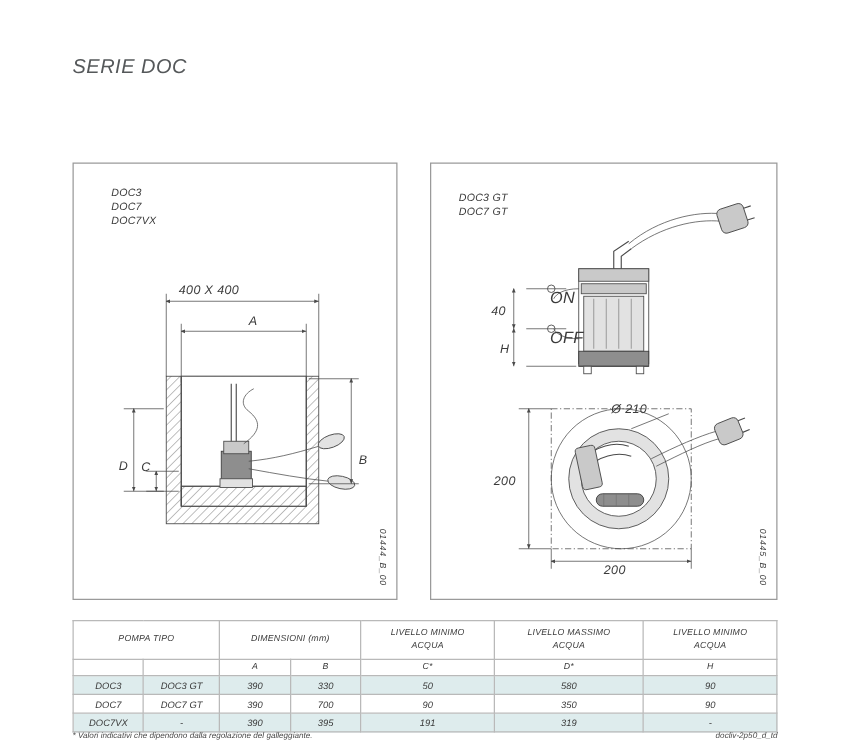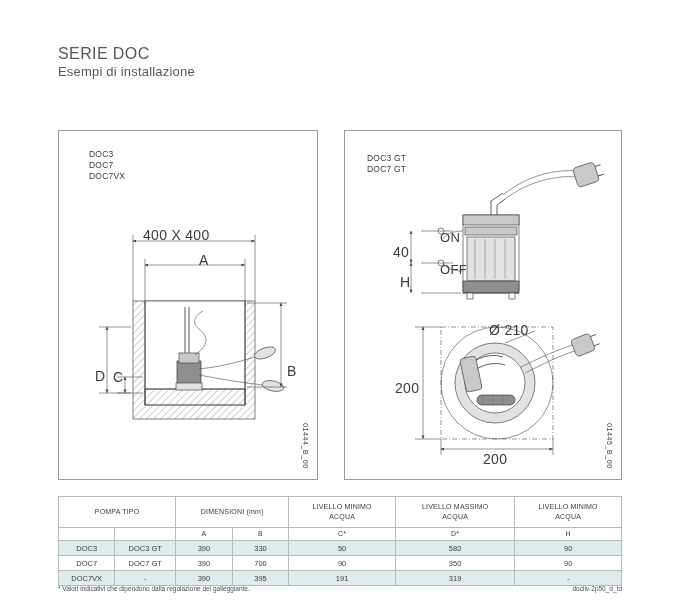--- a/index.html
+++ b/index.html
@@ -11,20 +11,21 @@
     height: 600px;
     background: #ffffff;
     font-family: "Liberation Sans", sans-serif;
     color: #3b3b3b;
     position: relative;
     overflow: hidden;
   }
   .page {
     position: absolute;
     inset: 0;
+    font-style: italic;
   }
   .title-block {
     position: absolute;
     left: 58px;
     top: 44px;
   }
   .title-main {
     font-size: 16px;
     color: #55585a;
     letter-spacing: 0.4px;
@@ -56,21 +57,21 @@
   }
   .vert-code {
     position: absolute;
     font-size: 7px;
     color: #3b3b3b;
     writing-mode: vertical-rl;
     letter-spacing: 0.6px;
   }
   .dim-text {
     position: absolute;
-    font-size: 14px;
+    font-size: 10px;
     color: #3b3b3b;
     letter-spacing: 0.3px;
   }
   .onoff-text {
     position: absolute;
     font-size: 13px;
     color: #3b3b3b;
     letter-spacing: 0.3px;
   }
 
@@ -129,21 +130,20 @@
     color: #4a4a4a;
   }
 </style>
 </head>
 <body>
 
 <div class="page">
 
   <div class="title-block">
     <div class="title-main">SERIE DOC</div>
-    <div class="title-sub">Esempi di installazione</div>
   </div>
 
   <div class="panel" id="panel-left">
 
     <div class="panel-label" style="left:30px; top:18px;">DOC3</div>
     <div class="panel-label" style="left:30px; top:29px;">DOC7</div>
     <div class="panel-label" style="left:30px; top:40px;">DOC7VX</div>
 
     <div class="dim-text" style="left:84px; top:96px;">400 X 400</div>
     <div class="dim-text" style="left:140px; top:121px;">A</div>

